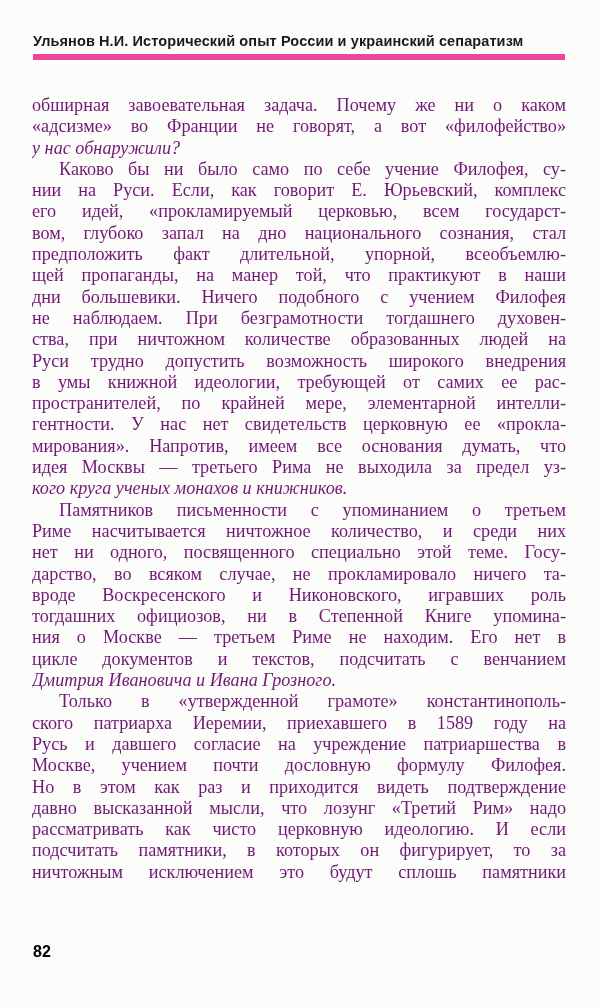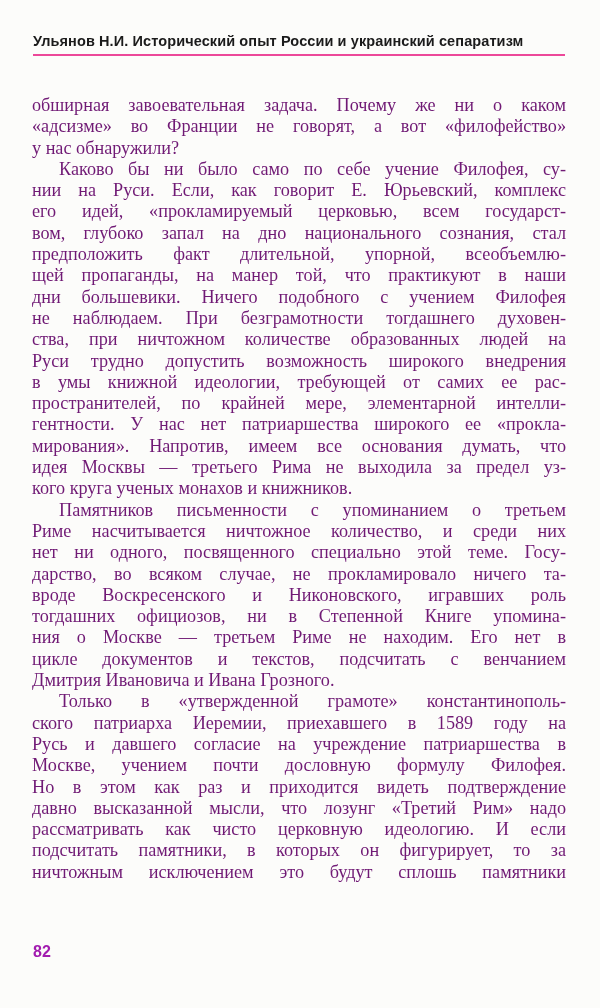--- a/index.html
+++ b/index.html
@@ -23,21 +23,21 @@
     position: absolute;
     left: 33px;
     top: 33px;
     width: 532px;
     font-family: "Liberation Sans", sans-serif;
     font-weight: bold;
     font-size: 14.5px;
     letter-spacing: 0.1px;
     color: #1b1b1b;
     padding-bottom: 5px;
-    border-bottom: 2px solid #ec4899;
+    border-bottom: 6px solid #ec4899;
     white-space: nowrap;
   }
   .body-text {
     position: absolute;
     left: 32px;
     top: 82px;
     width: 534px;
     font-size: 18.2px;
     line-height: 21.3px;
     color: #701a75;
@@ -46,32 +46,33 @@
   .line {
     height: 21.3px;
     overflow: hidden;
     text-align: justify;
     text-align-last: justify;
     white-space: normal;
   }
   .line.noj {
     text-align: left;
     text-align-last: left;
+    font-style: italic;
   }
   .line.ind {
     text-indent: 27px;
   }
   .page-number {
     position: absolute;
     left: 33px;
     top: 943px;
     font-family: "Liberation Sans", sans-serif;
     font-weight: bold;
     font-size: 16px;
-    color: #a21caf;
+    color: #000000;
   }
 </style>
 </head>
 <body>
 
 <div class="page">
   <div class="running-head">Ульянов Н.И. Исторический опыт России и украинский сепаратизм</div>
 
   <div class="body-text">
       <div class="line">обширная завоевательная задача. Почему же ни о каком</div>
@@ -82,21 +83,21 @@
       <div class="line">его идей, «прокламируемый церковью, всем государст-</div>
       <div class="line">вом, глубоко запал на дно национального сознания, стал</div>
       <div class="line">предположить факт длительной, упорной, всеобъемлю-</div>
       <div class="line">щей пропаганды, на манер той, что практикуют в наши</div>
       <div class="line">дни большевики. Ничего подобного с учением Филофея</div>
       <div class="line">не наблюдаем. При безграмотности тогдашнего духовен-</div>
       <div class="line">ства, при ничтожном количестве образованных людей на</div>
       <div class="line">Руси трудно допустить возможность широкого внедрения</div>
       <div class="line">в умы книжной идеологии, требующей от самих ее рас-</div>
       <div class="line">пространителей, по крайней мере, элементарной интелли-</div>
-      <div class="line">гентности. У нас нет патриаршества широкого ее «прокла-</div>
+      <div class="line">гентности. У нас нет свидетельств церковную ее «прокла-</div>
       <div class="line">мирования». Напротив, имеем все основания думать, что</div>
       <div class="line">идея Москвы — третьего Рима не выходила за предел уз-</div>
       <div class="line noj">кого круга ученых монахов и книжников.</div>
       <div class="line ind">Памятников письменности с упоминанием о третьем</div>
       <div class="line">Риме насчитывается ничтожное количество, и среди них</div>
       <div class="line">нет ни одного, посвященного специально этой теме. Госу-</div>
       <div class="line">дарство, во всяком случае, не прокламировало ничего та-</div>
       <div class="line">вроде Воскресенского и Никоновского, игравших роль</div>
       <div class="line">тогдашних официозов, ни в Степенной Книге упомина-</div>
       <div class="line">ния о Москве — третьем Риме не находим. Его нет в</div>

